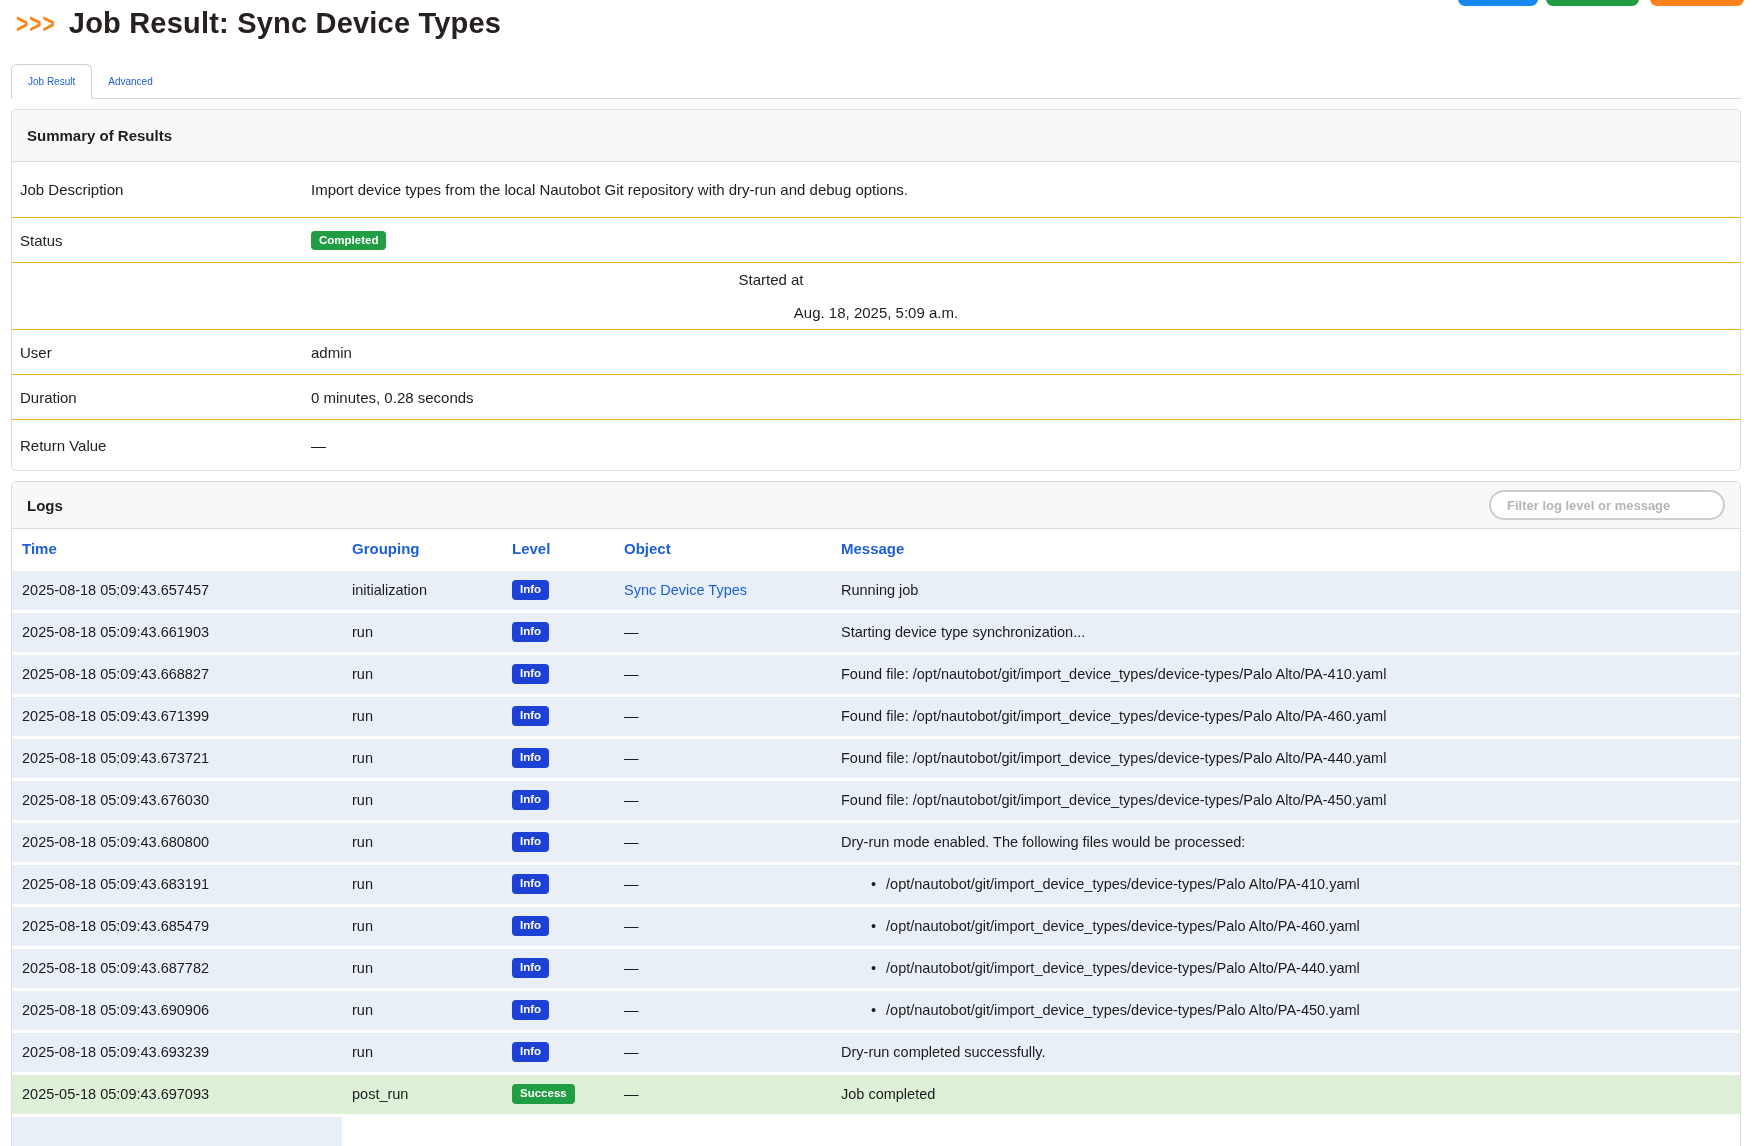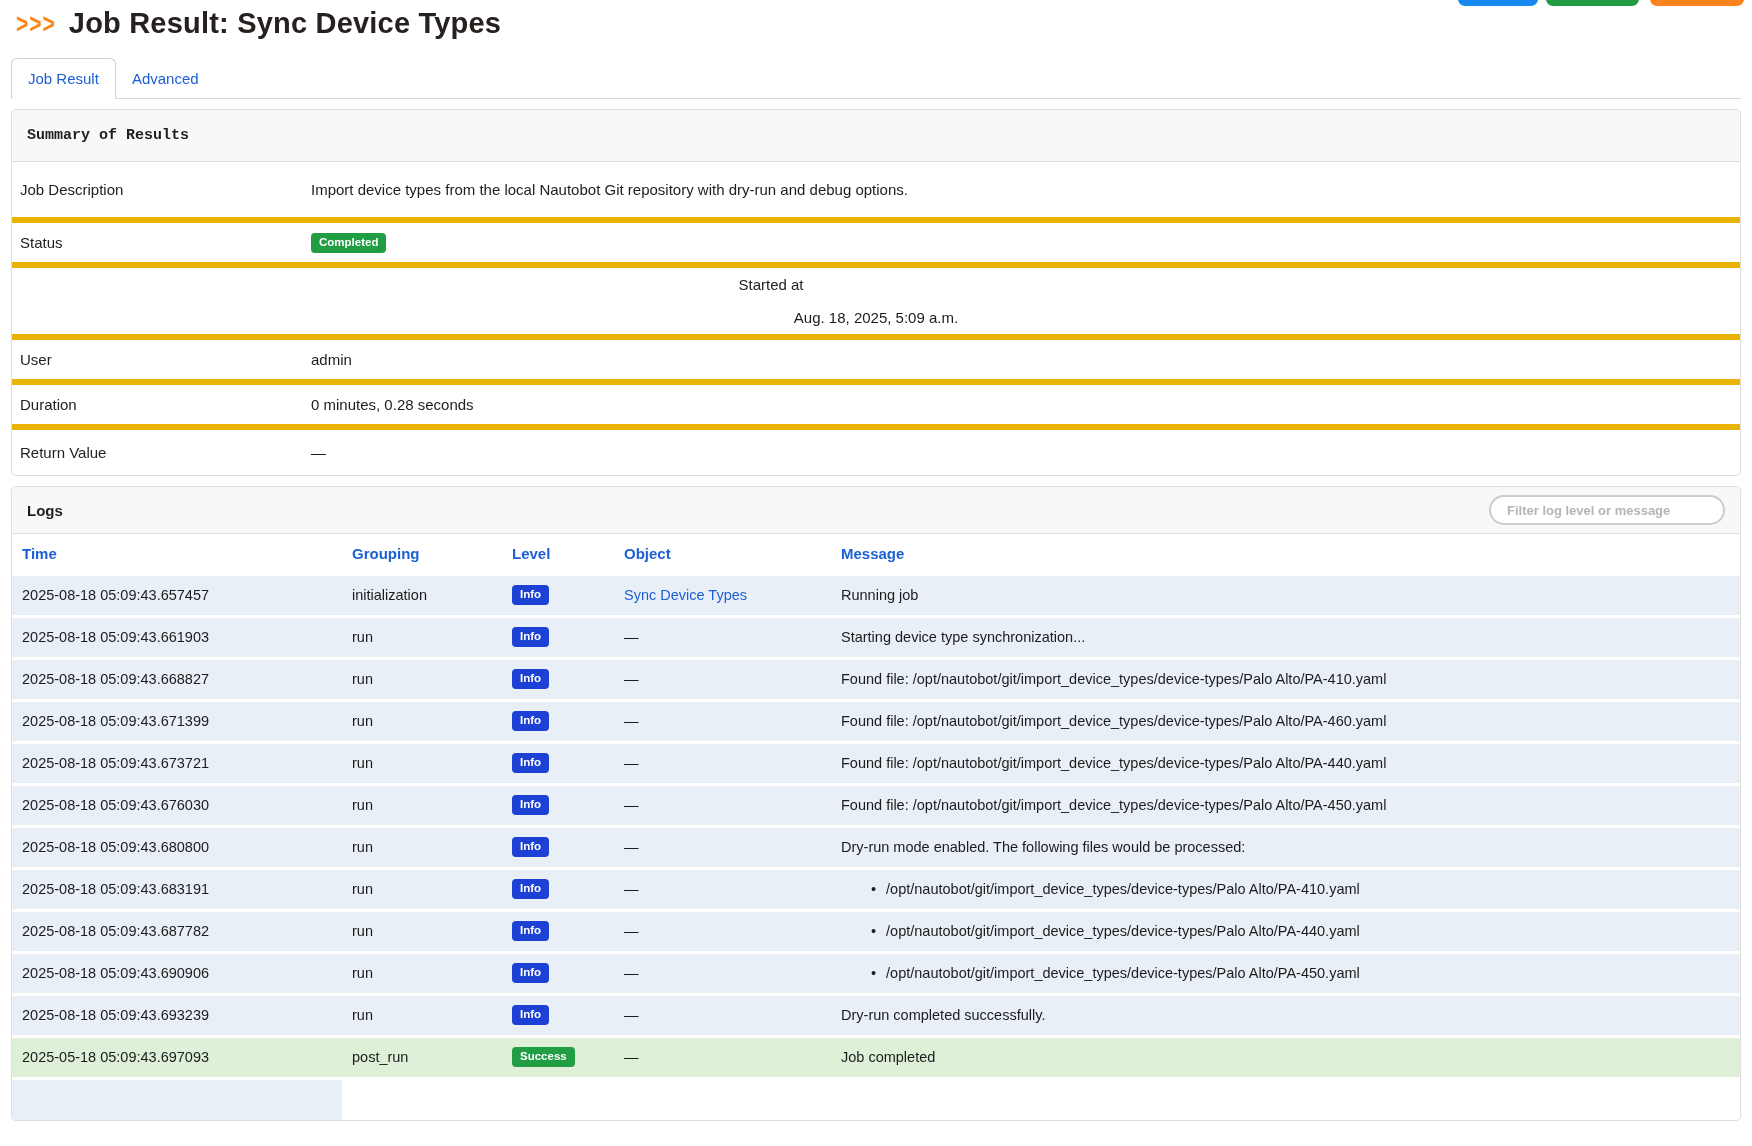--- a/index.html
+++ b/index.html
@@ -36,21 +36,21 @@
   }
 
   
   .tabs {
     display: flex; align-items: flex-end;
     margin: 12px 11px 0 11px;
     border-bottom: 1px solid #d7d7d7;
     height: 45px;
   }
   .tab {
-    font-size: 15px; color: #1c5fd6; cursor: pointer;
+    font-size: 10px; color: #1c5fd6; cursor: pointer;
     padding: 11px 16px 11px 16px;
   }
   .tab.active {
     border: 1px solid #cfcfcf; border-bottom: 1px solid #ffffff;
     border-radius: 6px 6px 0 0; background: #fff; margin-bottom: -1px;
   }
 
   
   .panel {
     margin: 10px 11px 0 11px;
@@ -59,24 +59,24 @@
     background: #fff;
   }
   .panel-heading {
     background: #f8f8f8;
     border-bottom: 1px solid #dddddd;
     border-radius: 5px 5px 0 0;
     font-weight: 700; font-size: 15px; color: #1f1f1f;
     padding: 0 15px;
     display: flex; align-items: center;
   }
-  .summary-panel .panel-heading { height: 52px; font-family: Liberation Mono, monospace; }
-
-  
-  .srow { display: flex; align-items: center; border-top: 6px solid #eab308; }
+  .summary-panel .panel-heading { height: 52px; }
+
+  
+  .srow { display: flex; align-items: center; border-top: 1px solid #eab308; }
   .srow:first-child { border-top: none; }
   .srow .lbl { width: 291px; padding: 8px 8px 8px 8px; font-size: 15px; color: #222; }
   .srow .val { flex: 1; padding: 8px; font-size: 15px; color: #1d1d1d; }
   .badge {
     display: inline-block; color: #fff; font-weight: 700;
     font-size: 11.5px; padding: 3px 8px 4px 8px; border-radius: 4px;
     line-height: 1.1;
   }
 
   
@@ -233,20 +233,27 @@
             <td><span class="msg">Dry-run mode enabled. The following files would be processed:</span></td>
           </tr>
           <tr>
             <td>2025-08-18 05:09:43.683191</td>
             <td>run</td>
             <td><span class="badge" style="background: rgb(28, 65, 212);">Info</span></td>
             <td>—</td>
             <td><span class="msg bullet">/opt/nautobot/git/import_device_types/device-types/Palo Alto/PA-410.yaml</span></td>
           </tr>
           <tr>
+            <td>2025-08-18 05:09:43.685479</td>
+            <td>run</td>
+            <td><span class="badge" style="background: rgb(28, 65, 212);">Info</span></td>
+            <td>—</td>
+            <td><span class="msg bullet">/opt/nautobot/git/import_device_types/device-types/Palo Alto/PA-460.yaml</span></td>
+          </tr>
+          <tr>
             <td>2025-08-18 05:09:43.687782</td>
             <td>run</td>
             <td><span class="badge" style="background: rgb(28, 65, 212);">Info</span></td>
             <td>—</td>
             <td><span class="msg bullet">/opt/nautobot/git/import_device_types/device-types/Palo Alto/PA-440.yaml</span></td>
           </tr>
           <tr>
             <td>2025-08-18 05:09:43.690906</td>
             <td>run</td>
             <td><span class="badge" style="background: rgb(28, 65, 212);">Info</span></td>

